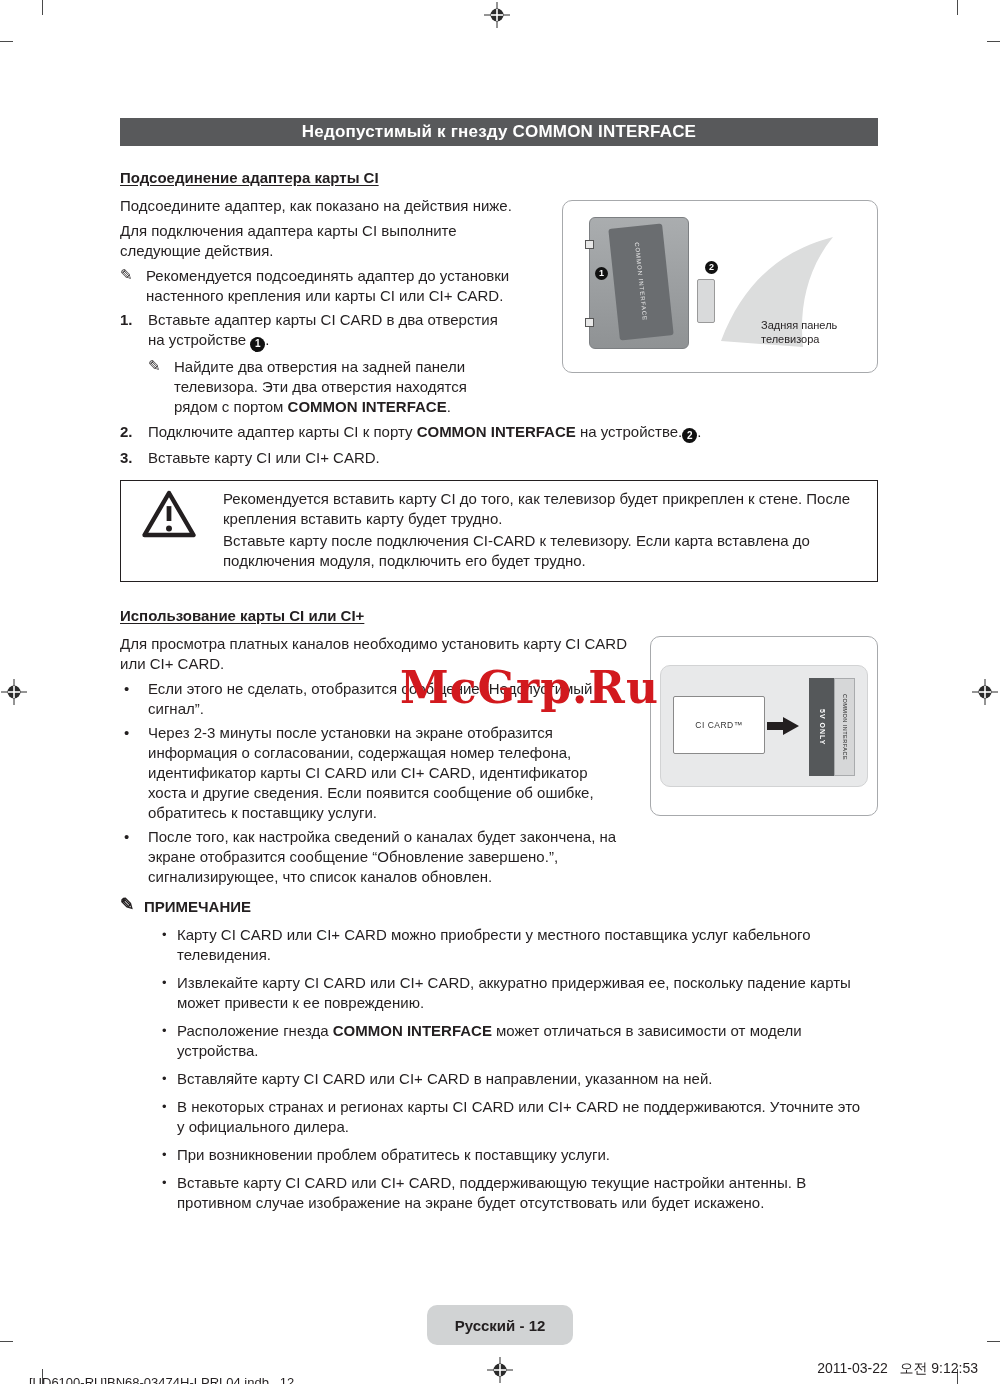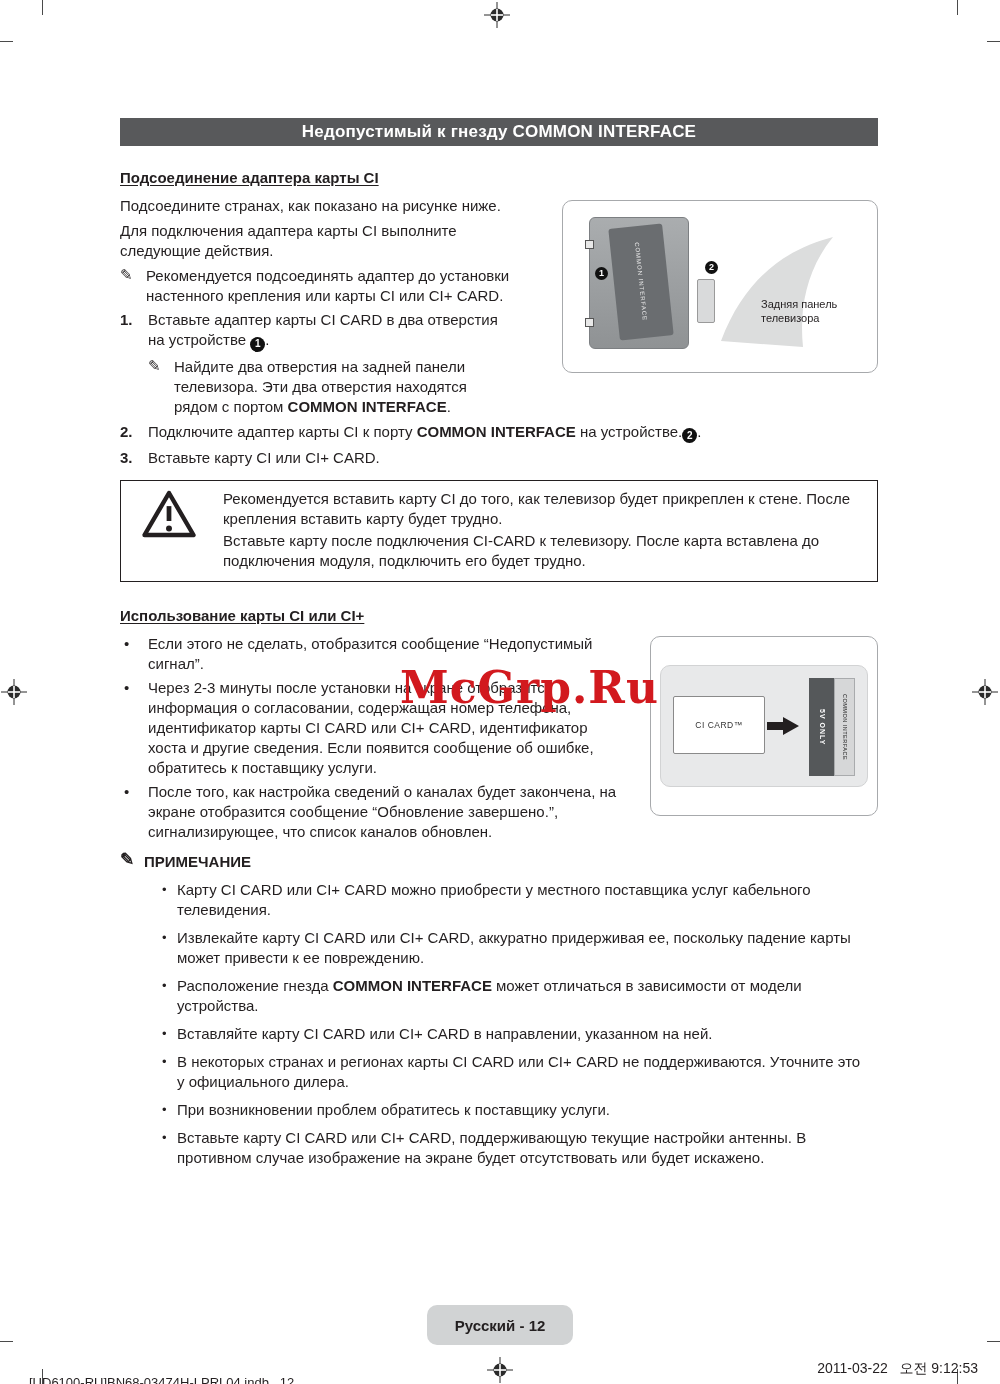--- a/index.html
+++ b/index.html
@@ -63,21 +63,21 @@
   .screw { position:absolute; width:9px; height:9px; background:#e8e8e8; border:1px solid #555; }
   .s1 { left:-5px; top:22px; } .s2 { left:-5px; top:100px; }
   .fig-b1 { position:absolute; left:32px; top:66px; width:13px; height:13px; font-size:9px; }
   .fig-b2 { position:absolute; left:142px; top:60px; width:13px; height:13px; font-size:9px; }
   .bracket {
     position:absolute; left:134px; top:78px; width:18px; height:44px;
     background:#d9dadb; border:1px solid #9a9a9a; border-radius:2px;
   }
   .swoosh { position:absolute; left:148px; top:28px; }
   .fig1-caption {
-    position:absolute; left:198px; top:96px; width:100px;
+    position:absolute; left:198px; top:117px; width:100px;
     font-size:11px; line-height:14px; color:#231F20;
   }
 
   
   .warn {
     display:flex; gap:26px; border:1px solid #231F20;
     padding:8px 14px; margin:12px 0 0; min-height:88px; clear:both;
   }
   .warn-icon { flex:0 0 auto; margin-left:6px; }
   .warn-text p { margin:0 0 2px; }
@@ -183,21 +183,21 @@
       <span class="badge fig-b1">1</span>
       <div class="bracket"></div>
       <span class="badge fig-b2">2</span>
       <svg class="swoosh" width="130" height="125" viewBox="0 0 130 125">
         <path d="M10 112 C 34 48, 76 20, 122 8 C 96 40, 88 78, 92 118 Z" fill="#dcdddd"></path>
       </svg>
       <div class="fig1-caption">Задняя панель телевизора</div>
     </div>
 
     <div class="col1">
-      <p>Подсоедините странах, как показано на рисунке ниже.</p>
+      <p>Подсоедините адаптер, как показано на действия ниже.</p>
       <p>Для подключения адаптера карты CI выполните следующие действия.</p>
 
       <div class="note">
         <span class="pencil">✎</span>
         <span>Рекомендуется подсоединять адаптер до установки настенного крепления или карты CI или CI+ CARD.</span>
       </div>
 
       <div class="step">
         <span class="n">1.</span>
         <span>Вставьте адаптер карты CI CARD в два отверстия на устройстве </span><span class="badge">1</span><span>.</span>
@@ -218,21 +218,21 @@
     </div>
 
     <div class="warn">
       <svg class="warn-icon" width="56" height="50" viewBox="0 0 64 56">
         <path d="M32 4 L60 52 L4 52 Z" fill="none" stroke="#231F20" stroke-width="5" stroke-linejoin="round"></path>
         <rect x="29.3" y="19" width="5.4" height="17" fill="#231F20"></rect>
         <circle cx="32" cy="44.5" r="3.4" fill="#231F20"></circle>
       </svg>
       <div class="warn-text">
         <p>Рекомендуется вставить карту CI до того, как телевизор будет прикреплен к стене. После крепления вставить карту будет трудно.</p>
-        <p>Вставьте карту после подключения CI-CARD к телевизору. После карта вставлена до подключения модуля, подключить его будет трудно.</p>
+        <p>Вставьте карту после подключения CI-CARD к телевизору. Если карта вставлена до подключения модуля, подключить его будет трудно.</p>
       </div>
     </div>
 
     <div class="sec2">
       <div class="sec-head">Использование карты CI или CI+</div>
 
       <div class="fig2">
         <div class="fig2-inner">
           <div class="ci-card">
             <span>CI CARD™</span>
@@ -245,20 +245,21 @@
               <span class="vtext-w">5V ONLY</span>
             </div>
             <div class="slot-light">
               <span class="vtext-b">COMMON INTERFACE</span>
             </div>
           </div>
         </div>
       </div>
 
       <div class="narrow">
+        <p>Для просмотра платных каналов необходимо установить карту CI CARD или CI+ CARD.</p>
         <div class="bullet"><span>Если этого не сделать, отобразится сообщение “Недопустимый сигнал”.</span></div>
         <div class="bullet"><span>Через 2-3 минуты после установки на экране отобразится информация о согласовании, содержащая номер телефона, идентификатор карты CI CARD или CI+ CARD, идентификатор хоста и другие сведения. Если появится сообщение об ошибке, обратитесь к поставщику услуги.</span></div>
         <div class="bullet"><span>После того, как настройка сведений о каналах будет закончена, на экране отобразится сообщение “Обновление завершено.”, сигнализирующее, что список каналов обновлен.</span></div>
       </div>
 
       <div class="note-head">
         <span class="pencil big">✎</span>
         <span>ПРИМЕЧАНИЕ</span>
       </div>
 

